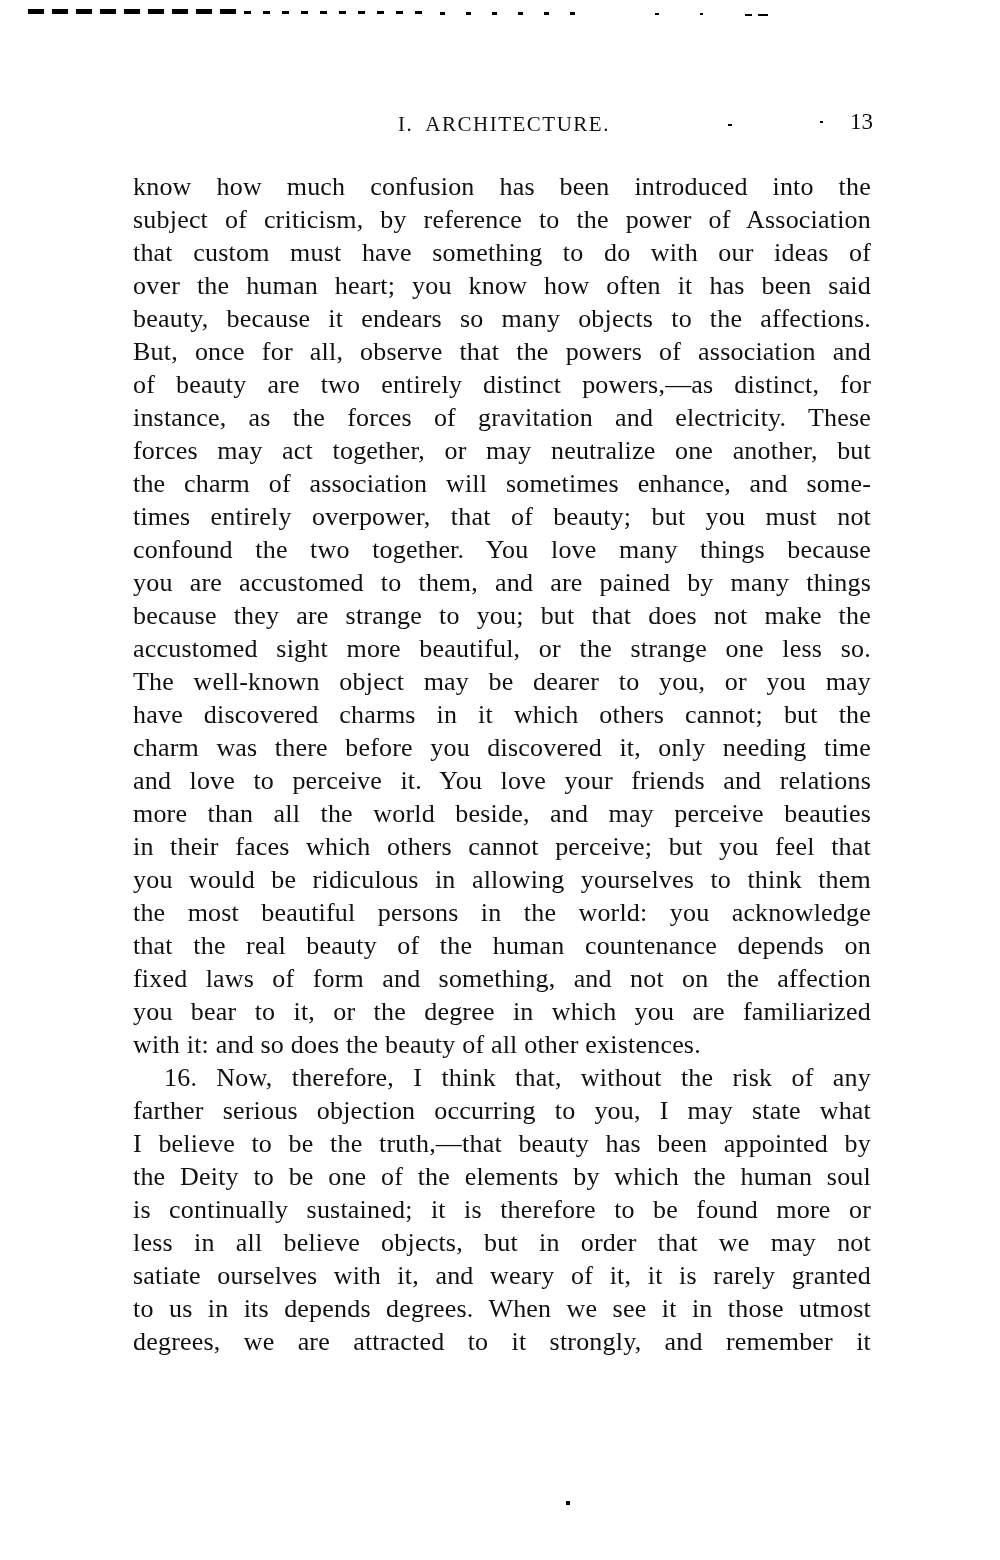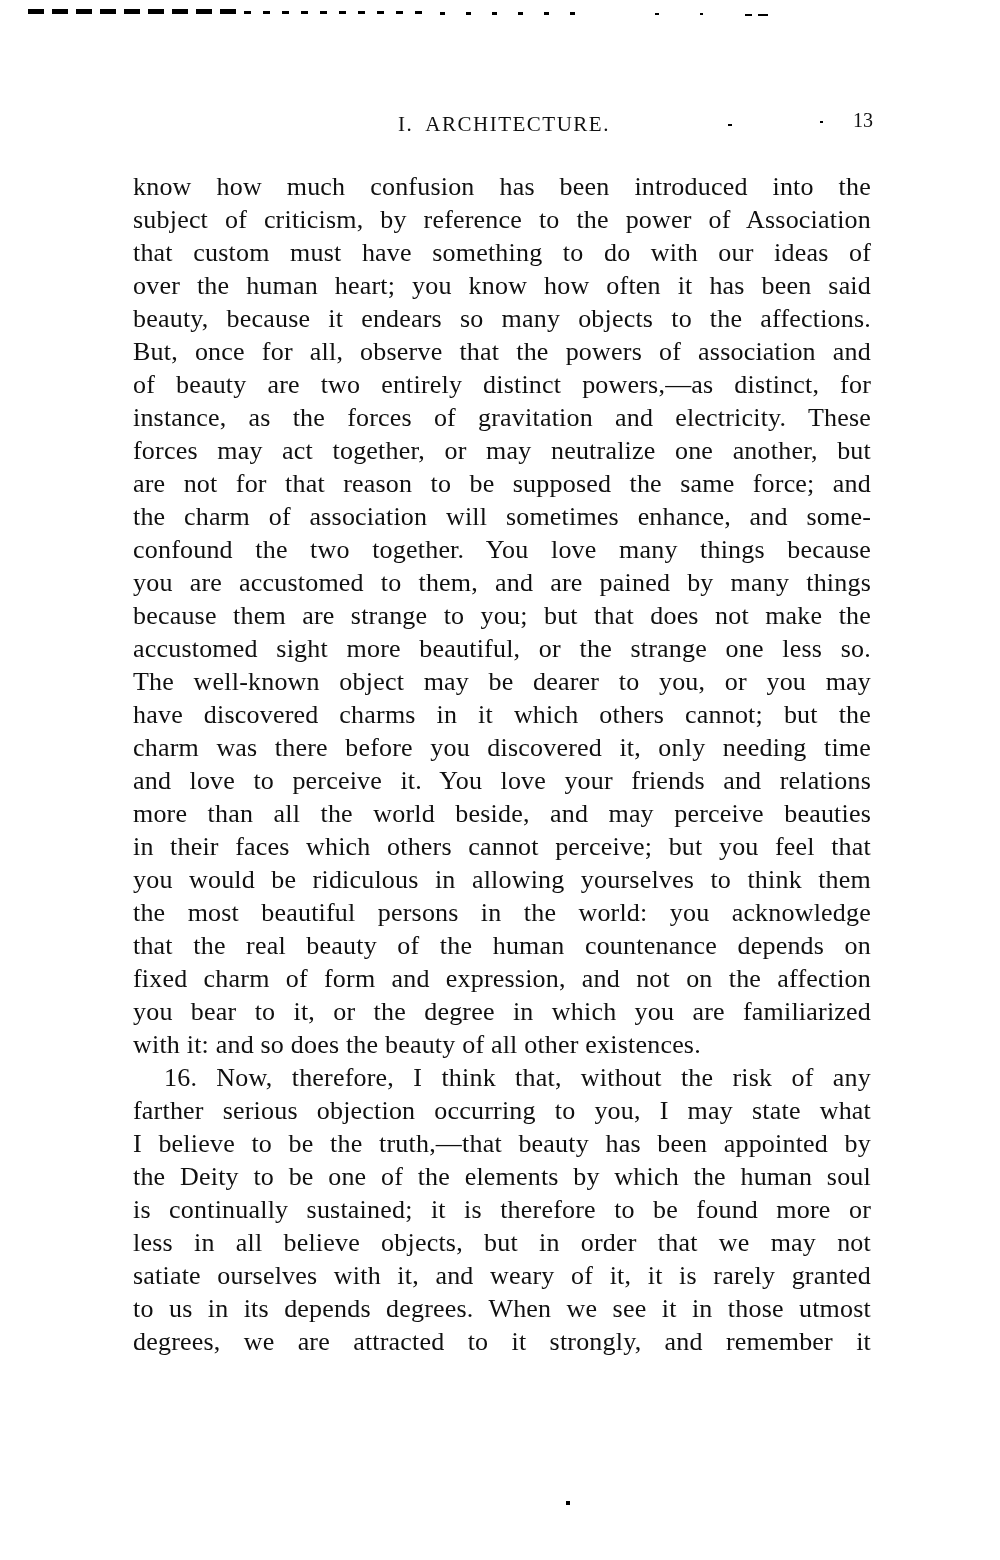--- a/index.html
+++ b/index.html
@@ -61,21 +61,21 @@
     white-space: nowrap;
     font-size: 21px;
     letter-spacing: 1.5px;
     font-weight: normal;
   }
   .running-title .section-num { margin-right: 12px; }
   .page-number {
     position: absolute;
     right: 0;
     top: -3px;
-    font-size: 20px;
+    font-size: 23px;
   }
 
   .page-body {
     position: absolute;
     top: 170px;
     left: 133px;
     right: 129px;
     font-size: 26px;
     line-height: 33px;
     letter-spacing: 0.2px;
@@ -120,36 +120,36 @@
       <div class="paragraph">
         <div class="line">know how much confusion has been introduced into the</div>
         <div class="line">subject of criticism, by reference to the power of Association</div>
         <div class="line">that custom must have something to do with our ideas of</div>
         <div class="line">over the human heart; you know how often it has been said</div>
         <div class="line">beauty, because it endears so many objects to the affections.</div>
         <div class="line">But, once for all, observe that the powers of association and</div>
         <div class="line">of beauty are two entirely distinct powers,—as distinct, for</div>
         <div class="line">instance, as the forces of gravitation and electricity. These</div>
         <div class="line">forces may act together, or may neutralize one another, but</div>
-        <div class="line">are not for that reason to be supposed the same force; and</div>
         <div class="line">the charm of association will sometimes enhance, and some-</div>
+        <div class="line">times entirely overpower, that of beauty; but you must not</div>
         <div class="line">confound the two together. You love many things because</div>
         <div class="line">you are accustomed to them, and are pained by many things</div>
-        <div class="line">because them are strange to you; but that does not make the</div>
+        <div class="line">because they are strange to you; but that does not make the</div>
         <div class="line">accustomed sight more beautiful, or the strange one less so.</div>
         <div class="line">The well-known object may be dearer to you, or you may</div>
         <div class="line">have discovered charms in it which others cannot; but the</div>
         <div class="line">charm was there before you discovered it, only needing time</div>
         <div class="line">and love to perceive it. You love your friends and relations</div>
         <div class="line">more than all the world beside, and may perceive beauties</div>
         <div class="line">in their faces which others cannot perceive; but you feel that</div>
         <div class="line">you would be ridiculous in allowing yourselves to think them</div>
         <div class="line">the most beautiful persons in the world: you acknowledge</div>
         <div class="line">that the real beauty of the human countenance depends on</div>
-        <div class="line">fixed charm of form and expression, and not on the affection</div>
+        <div class="line">fixed laws of form and something, and not on the affection</div>
         <div class="line">you bear to it, or the degree in which you are familiarized</div>
         <div class="line last-short">with it: and so does the beauty of all other existences.</div>
       </div>
       <div class="paragraph">
         <div class="line indent">16. Now, therefore, I think that, without the risk of any</div>
         <div class="line">farther serious objection occurring to you, I may state what</div>
         <div class="line">I believe to be the truth,—that beauty has been appointed by</div>
         <div class="line">the Deity to be one of the elements by which the human soul</div>
         <div class="line">is continually sustained; it is therefore to be found more or</div>
         <div class="line">less in all believe objects, but in order that we may not</div>

